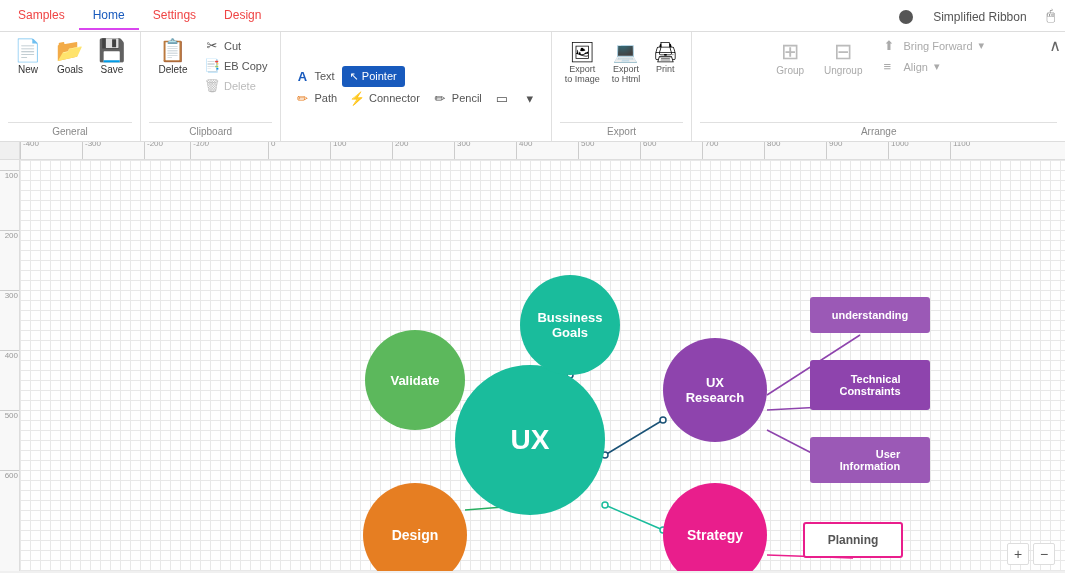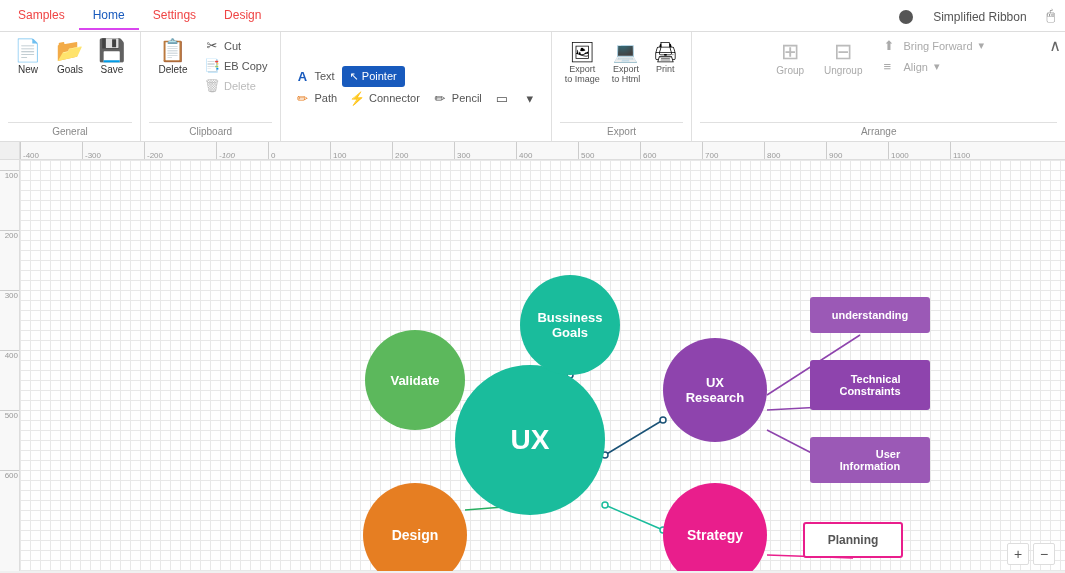--- a/index.html
+++ b/index.html
@@ -101,21 +101,21 @@
     
     .ruler-top {
       height: 18px; background: #f8f8f8; border-bottom: 1px solid #ddd;
       display: flex; align-items: center; position: relative; overflow: hidden;
     }
     .ruler-corner { width: 20px; height: 18px; background: #f0f0f0; border-right: 1px solid #ddd; flex-shrink: 0; }
     .ruler-marks { flex: 1; position: relative; height: 18px; overflow: hidden; }
     .ruler-mark {
       position: absolute; top: 0; font-size: 8px; color: #999;
       border-left: 1px solid #ccc; padding-left: 2px; height: 18px;
-      display: flex; align-items: flex-end; padding-bottom: 0;
+      display: flex; align-items: flex-end; padding-bottom: 12px;
     }
 
     .canvas-body { display: flex; flex: 1; overflow: hidden; }
     .ruler-left {
       width: 20px; background: #f8f8f8; border-right: 1px solid #ddd;
       position: relative; overflow: hidden;
     }
     .ruler-left-mark {
       position: absolute; left: 0; font-size: 8px; color: #999;
       border-top: 1px solid #ccc; width: 20px;
@@ -306,21 +306,21 @@
 </div>
 
 <div class="canvas-area">
 
   <div class="ruler-top">
     <div class="ruler-corner"></div>
     <div class="ruler-marks" id="ruler-top-marks">
         <div class="ruler-mark" style="left: 0px;">-400</div>
         <div class="ruler-mark" style="left: 62px;">-300</div>
         <div class="ruler-mark" style="left: 124px;">-200</div>
-        <div class="ruler-mark" style="left: 196px; font-style: italic;">-100</div>
+        <div class="ruler-mark" style="left: 170px; font-style: italic;">-100</div>
         <div class="ruler-mark" style="left: 248px;">0</div>
         <div class="ruler-mark" style="left: 310px;">100</div>
         <div class="ruler-mark" style="left: 372px;">200</div>
         <div class="ruler-mark" style="left: 434px;">300</div>
         <div class="ruler-mark" style="left: 496px;">400</div>
         <div class="ruler-mark" style="left: 558px;">500</div>
         <div class="ruler-mark" style="left: 620px;">600</div>
         <div class="ruler-mark" style="left: 682px;">700</div>
         <div class="ruler-mark" style="left: 744px;">800</div>
         <div class="ruler-mark" style="left: 806px;">900</div>

